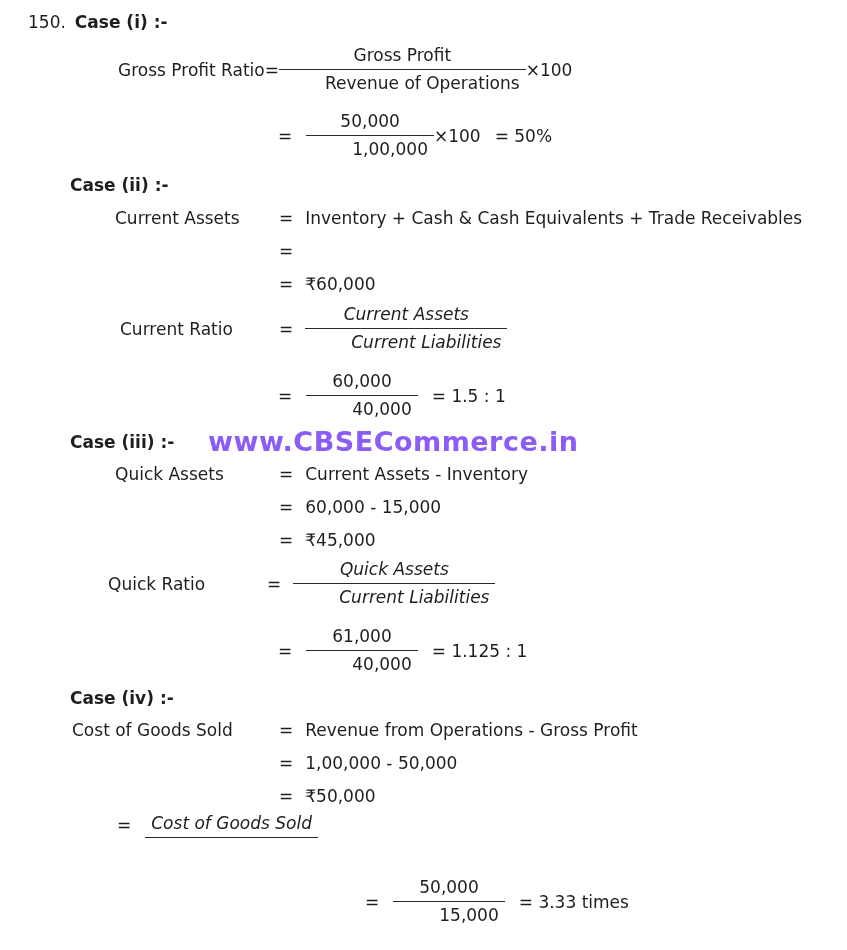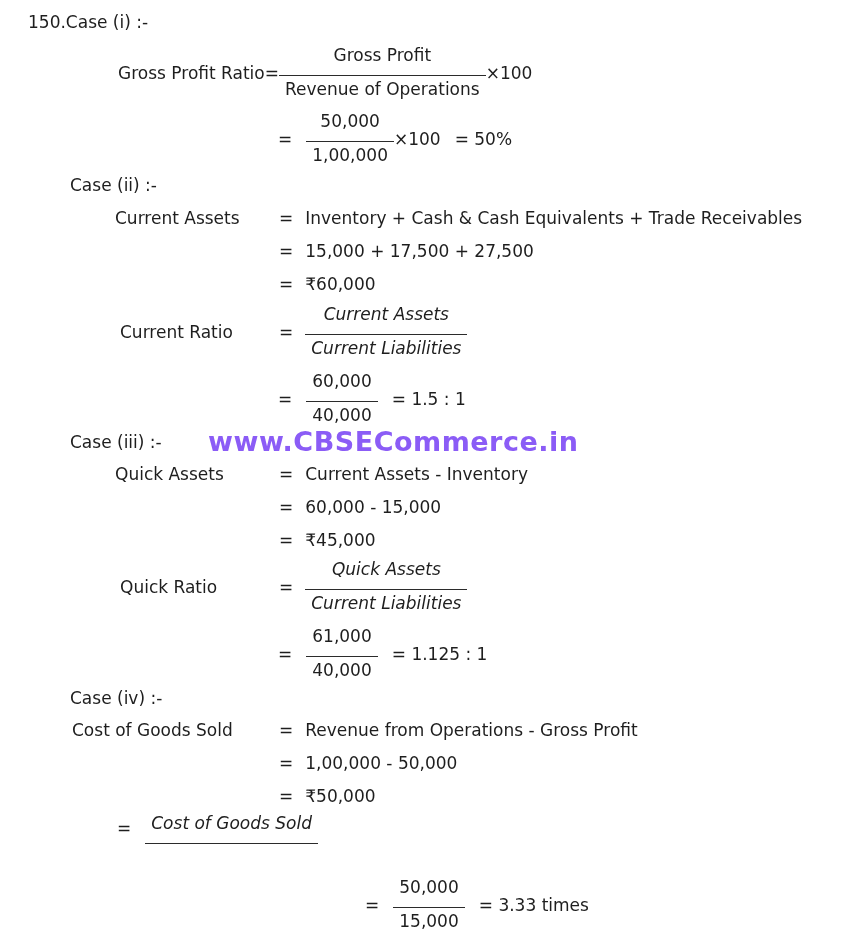--- a/index.html
+++ b/index.html
@@ -6,42 +6,42 @@
   .page{
     position:relative;
     width:847px;height:950px;
     background:#ffffff;
     color:#1e1e1e;
     font-family:"DejaVu Sans", sans-serif;
     font-size:17px;
     overflow:hidden;
   }
   .row{position:absolute;display:flex;align-items:center;white-space:nowrap;}
-  .bold{font-weight:normal;}
+  .bold{font-weight:bold;}
   .it{font-style:italic;}
   .lbl{flex-shrink:0;}
   .frac{display:inline-flex;flex-direction:column;text-align:center;line-height:1.38;}
-  .frac .num{border-bottom:1.6px solid #2b2b2b;padding:0 6px 8px 6px;}
-  .frac .den{padding:2px 6px 0 6px;}
+  .frac .num{border-bottom:1.6px solid #2b2b2b;padding:0 6px 2px 6px;}
+  .frac .den{padding:2px 6px 0 6px;margin-left:40px;}
   .fracgrp{display:inline-flex;align-items:center;}
   .wm{
     position:absolute;left:208px;top:426px;
     font-size:27px;font-weight:bold;
     color:#8b5cf6;letter-spacing:0.5px;
     white-space:nowrap;
   }
 </style>
 </head>
 <body>
 
 <div class="page">
 
   <div class="wm">www.CBSECommerce.in</div>
 
-  <div class="row" style="left:28px;top:12px;">
+  <div class="row" style="left:28px;top:12px;gap:9px">
     <span>150.</span>
     <span class="bold">Case (i) :-</span>
   </div>
 
   <div class="row" style="left:118px;top:44px;gap:0">
     <span class="lbl">Gross Profit Ratio=</span>
     <span class="fracgrp">
       <span class="frac">
         <span class="num">Gross Profit</span>
         <span class="den">Revenue of Operations</span>
@@ -67,21 +67,20 @@
   </div>
 
   <div class="row" style="left:115px;top:208px">
     <span class="lbl" style="width:164px">Current Assets</span>
     <span style="margin-right:12px">=</span>
     <span>Inventory + Cash &amp; Cash Equivalents + Trade Receivables</span>
   </div>
 
   <div class="row" style="left:279px;top:241px;gap:12px">
     <span>=</span>
-    <span>15,000 + 17,500 + 27,500</span>
   </div>
 
   <div class="row" style="left:279px;top:274px;gap:12px">
     <span>=</span>
     <span>₹60,000</span>
   </div>
 
   <div class="row" style="left:120px;top:303px">
     <span class="lbl" style="width:159px">Current Ratio</span>
     <span style="margin-right:12px">=</span>
@@ -113,21 +112,21 @@
   <div class="row" style="left:279px;top:497px;gap:12px">
     <span>=</span>
     <span>60,000 - 15,000</span>
   </div>
 
   <div class="row" style="left:279px;top:530px;gap:12px">
     <span>=</span>
     <span>₹45,000</span>
   </div>
 
-  <div class="row" style="left:120px;top:558px">
+  <div class="row" style="left:108px;top:558px">
     <span class="lbl" style="width:159px">Quick Ratio</span>
     <span style="margin-right:12px">=</span>
     <span class="frac it">
       <span class="num">Quick Assets</span>
       <span class="den">Current Liabilities</span>
     </span>
   </div>
 
   <div class="row" style="left:278px;top:625px;gap:14px">
     <span>=</span>

